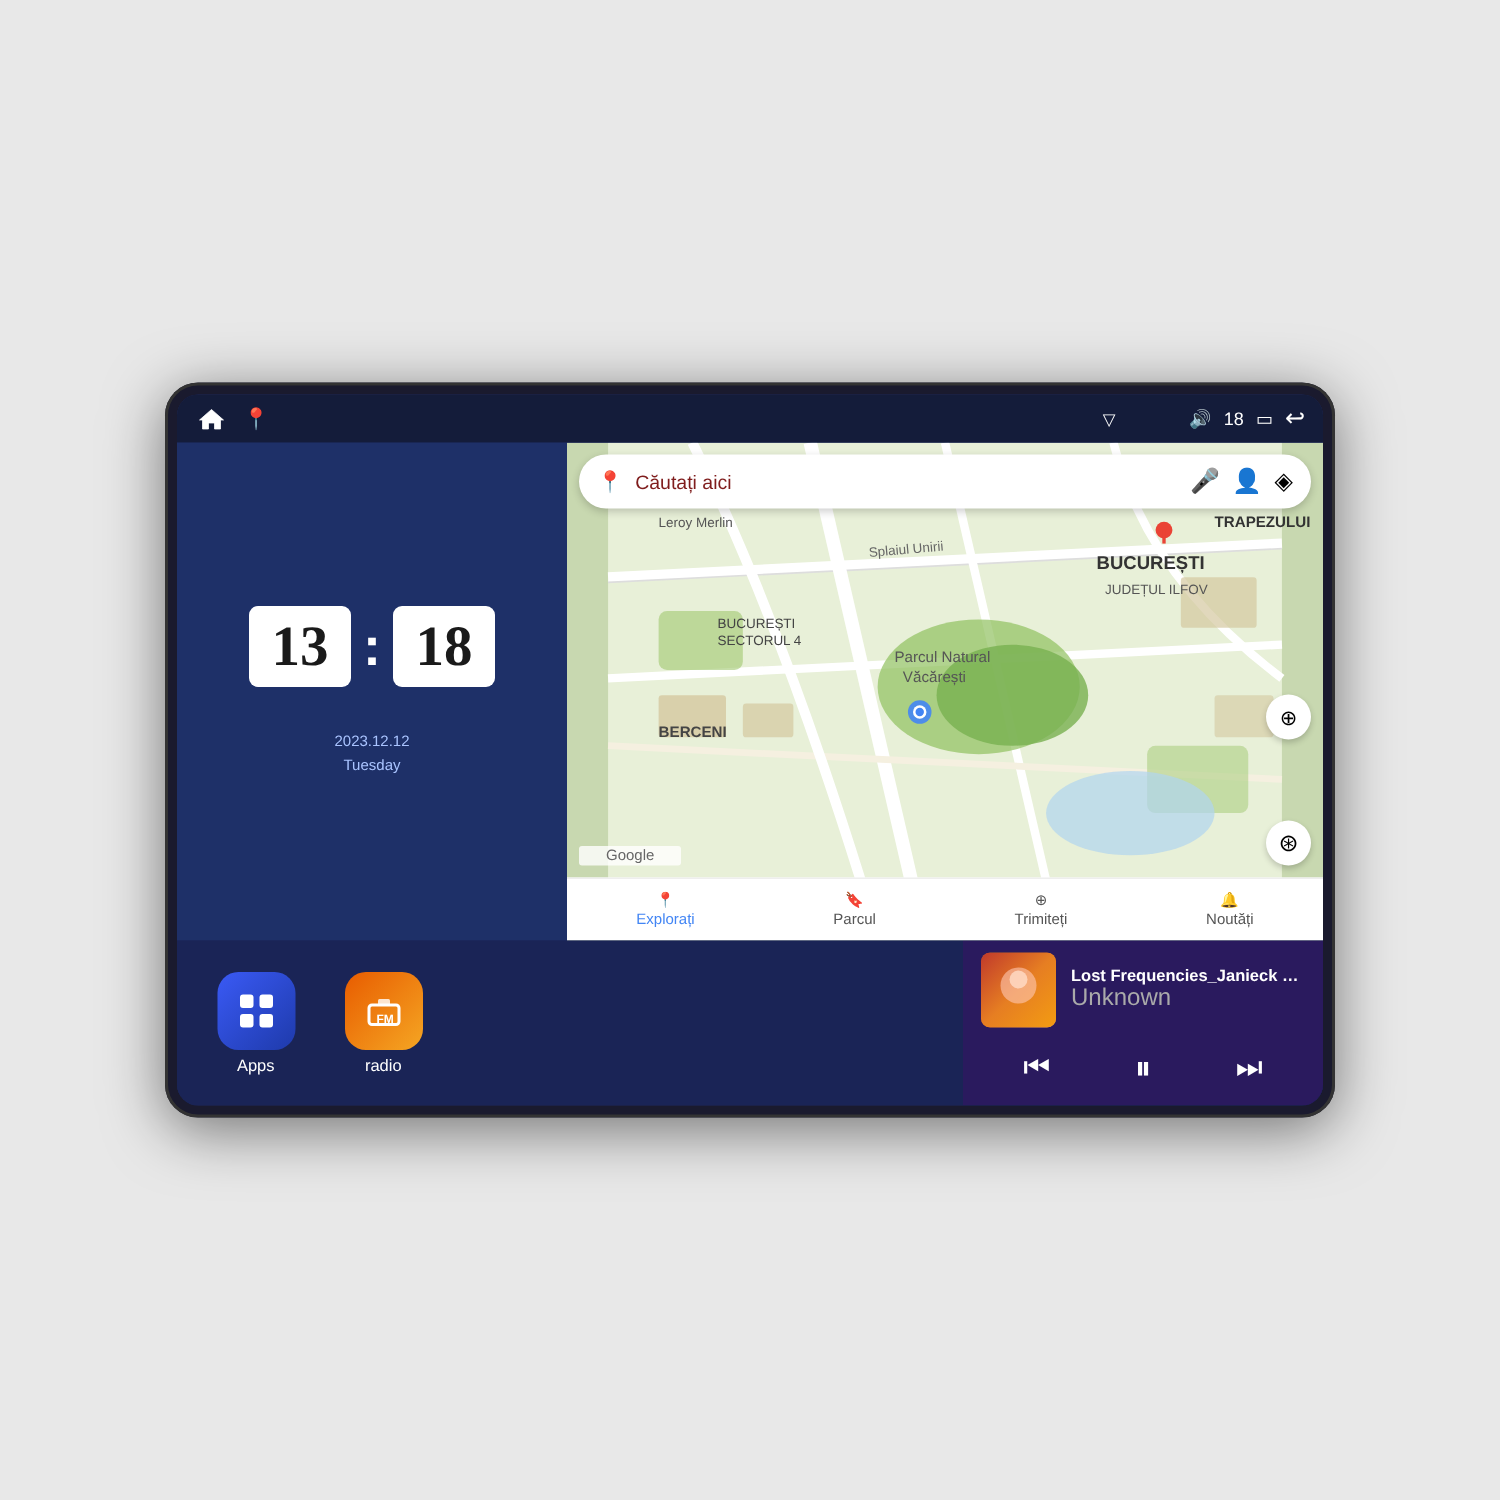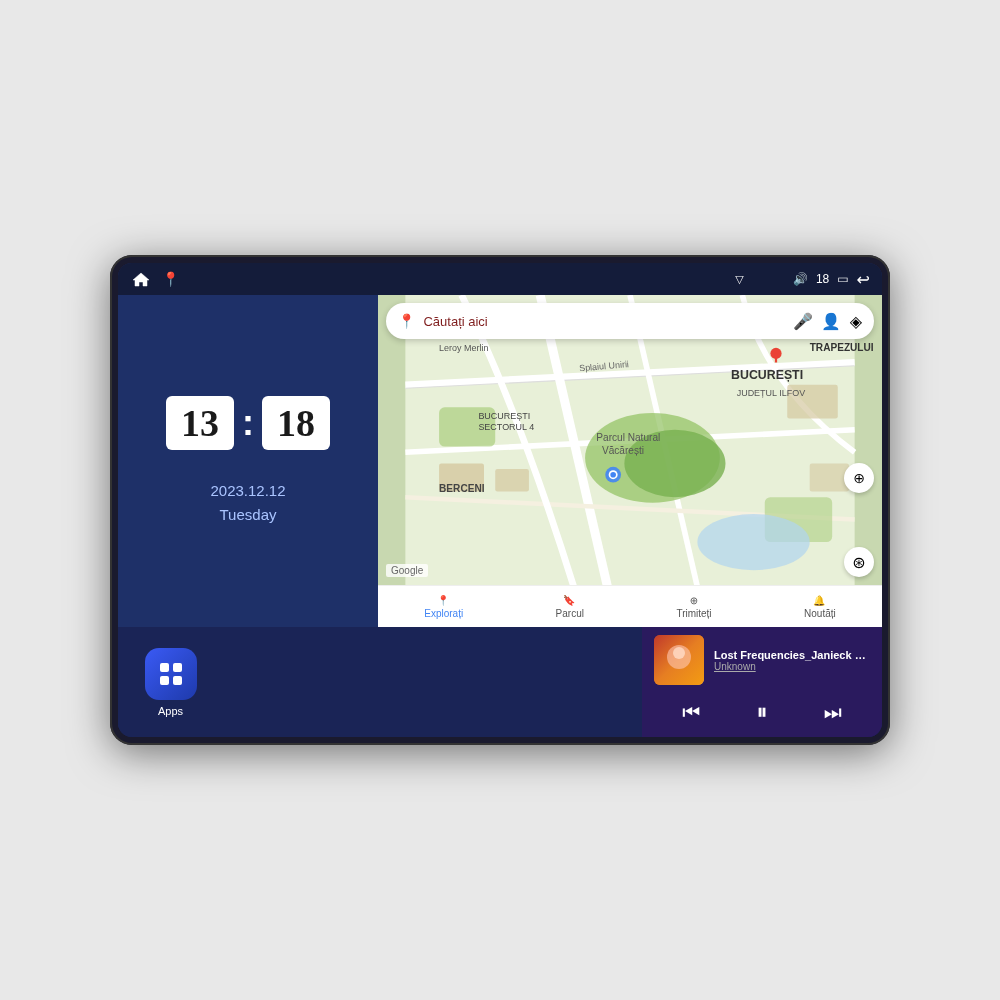--- a/index.html
+++ b/index.html
@@ -115,21 +115,21 @@
     .clock-separator {
       color: white;
       font-size: 36px;
       font-weight: bold;
       line-height: 1;
     }
 
     .clock-date {
       text-align: center;
       color: #aac4ff;
-      font-size: 15px;
+      font-size: 10px;
       line-height: 1.6;
       margin-top: 13px;
     }
 
     
     .map-panel {
       flex: 1;
       background: #c8d8b0;
       position: relative;
       overflow: hidden;
@@ -295,22 +295,21 @@
       color: white;
       font-size: 11px;
       font-weight: bold;
       white-space: nowrap;
       overflow: hidden;
       text-overflow: ellipsis;
     }
 
     .media-artist {
       color: #aaa;
-      font-size: 10px;
-      text-decoration: underline;
+      font-size: 16px;
     }
 
     .media-controls {
       display: flex;
       align-items: center;
       justify-content: space-around;
       padding: 4px 0;
     }
 
     .media-btn {
@@ -360,21 +359,21 @@
       z-index: 10;
     }
 
     .google-logo {
       position: absolute;
       bottom: 50px;
       left: 8px;
       font-size: 10px;
       color: #666;
       background: rgba(255,255,255,0.8);
-      padding: 1px 5px;
+      padding: 1px 18px;
       border-radius: 2px;
       z-index: 10;
     }
   </style>
 </head>
 <body>
 
 <div class="device-outer">
   <div class="device-screen">
 
@@ -517,20 +516,30 @@
                 <rect x="3" y="3" width="9" height="9" rx="2"></rect>
                 <rect x="16" y="3" width="9" height="9" rx="2"></rect>
                 <rect x="3" y="16" width="9" height="9" rx="2"></rect>
                 <rect x="16" y="16" width="9" height="9" rx="2"></rect>
               </svg>
             </div>
             <span class="app-label">Apps</span>
           </div>
 
 
+          <div class="app-icon">
+            <div class="app-icon-img radio-icon-bg">
+              <svg width="28" height="28" viewBox="0 0 28 28" fill="white">
+                <rect x="4" y="10" width="20" height="13" rx="2" fill="none" stroke="white" stroke-width="2"></rect>
+                <text x="9" y="22" font-size="8" fill="white" font-family="Arial" font-weight="bold">FM</text>
+                <rect x="10" y="6" width="8" height="4" rx="1" fill="white" opacity="0.8"></rect>
+              </svg>
+            </div>
+            <span class="app-label">radio</span>
+          </div>
 
 
 
         </div>
 
         <div class="media-panel">
           <div class="media-top">
             <div class="media-thumb">
 
               <svg width="50" height="50" viewBox="0 0 50 50">

